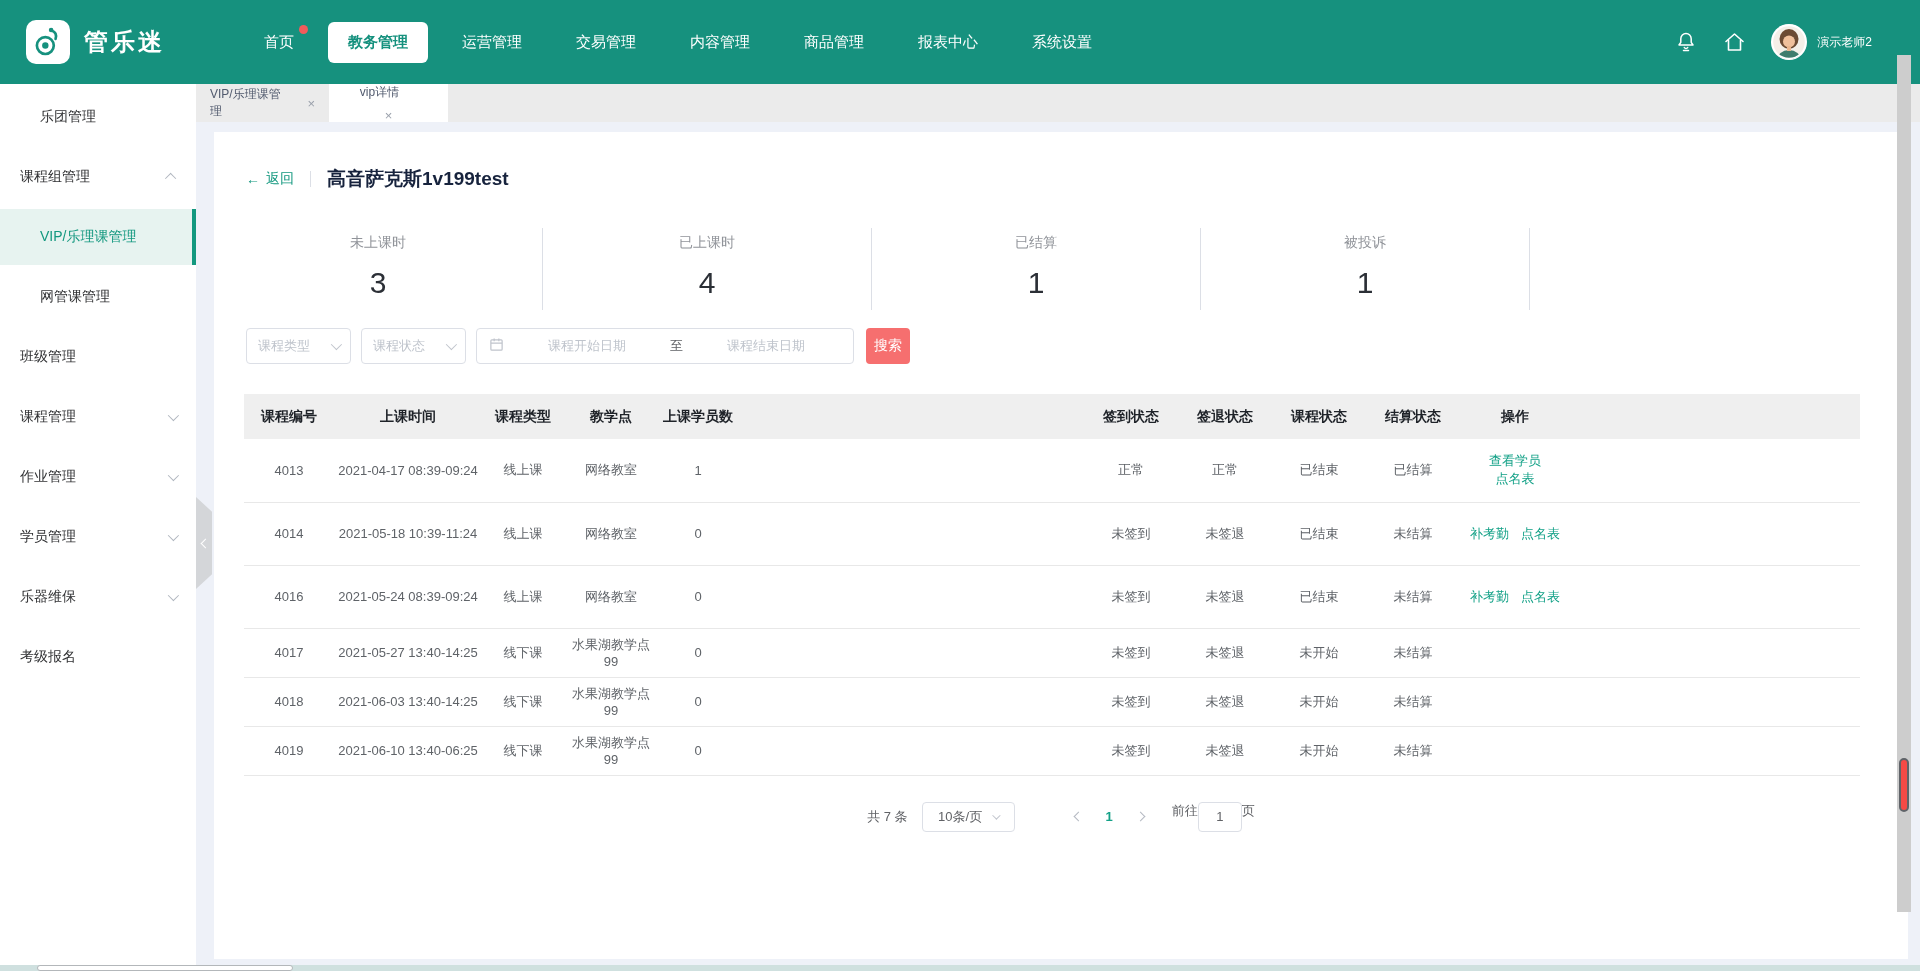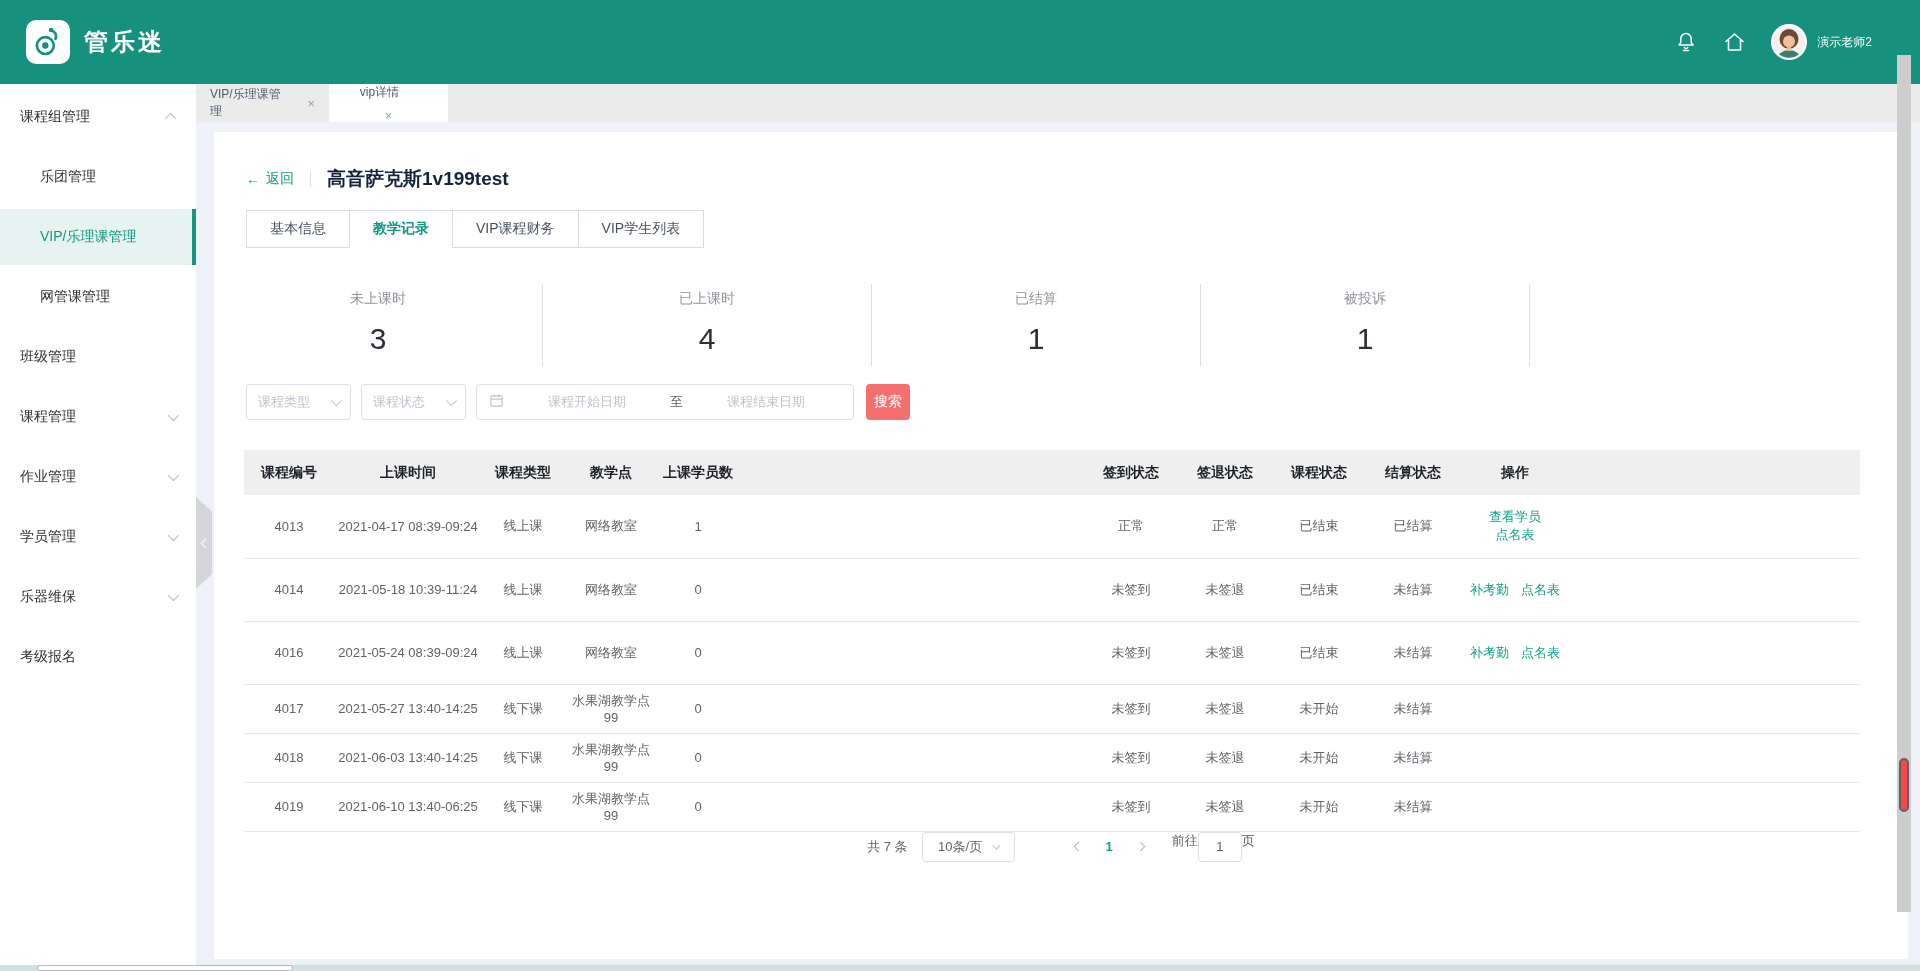--- a/index.html
+++ b/index.html
@@ -88,21 +88,21 @@
 
   
   table.grid { border-collapse:collapse; table-layout:fixed; width:1616px; margin:30px 0 0 30px; }
   table.grid th { background:#efefef; height:45px; font-size:14px; font-weight:bold; color:#1f2329; text-align:center; }
   table.grid td { height:63px; font-size:13px; color:#5f6368; text-align:center; border-bottom:1px solid #e8e8e8; background:#fff; }
   table.grid tr.short td { height:49px; }
   td.mute { color:#8e9299; }
   .link { color:#13a187; margin:0 6px; cursor:pointer; white-space:nowrap; }
 
   
-  .pagination { display:flex; align-items:center; justify-content:center; gap:14px; font-size:13px; color:#606266; }
+  .pagination { display:flex; align-items:center; justify-content:center; gap:14px; margin-top:26px; font-size:13px; color:#606266; }
   .page-size { width:93px; height:30px; border:1px solid #dcdfe6; border-radius:4px; background:#fff;
                display:flex; align-items:center; justify-content:center; gap:10px; color:#606266; cursor:pointer; }
   .page-size .chev { border-color:#c0c4cc; width:6px; height:6px; }
   .pg-arrow { display:flex; align-items:center; padding:0 6px; cursor:pointer; }
   .pg-arrow .chev { border-color:#b4b9c2; width:7px; height:7px; }
   .chev.left { transform:rotate(135deg); }
   .chev.right { transform:rotate(-45deg); }
   .pg-current { color:#13a187; font-weight:bold; padding:0 4px; cursor:pointer; }
   .goto-wrap { display:flex; align-items:flex-start; gap:0; margin-left:8px; }
   .goto-input { width:44px; height:30px; border:1px solid #dcdfe6; border-radius:4px; text-align:center;
@@ -123,20 +123,30 @@
     <span class="logo-icon">
       <svg width="32" height="34" viewBox="0 0 36 38">
         <circle cx="15" cy="23" r="9.5" fill="none" stroke="#16917e" stroke-width="3"></circle>
         <circle cx="15" cy="23" r="3.6" fill="#16917e"></circle>
         <path d="M22 6 c4 1.5 6 5 4.5 9.5" fill="none" stroke="#16917e" stroke-width="3" stroke-linecap="round"></path>
         <circle cx="21.5" cy="5.5" r="2.6" fill="#16917e"></circle>
       </svg>
     </span>
     <span class="logo-text">管乐迷</span>
   </div>
+  <div class="nav-menu">
+      <div class="nav-item"><span>首页</span><span class="nav-badge"></span></div>
+      <div class="nav-item active"><span>教务管理</span></div>
+      <div class="nav-item"><span>运营管理</span></div>
+      <div class="nav-item"><span>交易管理</span></div>
+      <div class="nav-item"><span>内容管理</span></div>
+      <div class="nav-item"><span>商品管理</span></div>
+      <div class="nav-item"><span>报表中心</span></div>
+      <div class="nav-item"><span>系统设置</span></div>
+    </div>
   <div class="nav-right">
     <span class="icon-btn">
       <svg width="24" height="24" viewBox="0 0 24 24" fill="none" stroke="#fff" stroke-width="1.5" stroke-linejoin="round" stroke-linecap="round">
         <path d="M12 3.5a5.2 5.2 0 0 0-5.2 5.2v3.6L5 15h14l-1.8-2.7V8.7A5.2 5.2 0 0 0 12 3.5z"></path>
         <path d="M10.3 17.5a1.9 1.9 0 0 0 3.4 0"></path>
         <path d="M9.5 20.5h5"></path>
       </svg>
     </span>
     <span class="icon-btn">
       <svg width="25" height="24" viewBox="0 0 24 24" fill="none" stroke="#fff" stroke-width="1.6" stroke-linejoin="round" stroke-linecap="round">
@@ -163,26 +173,26 @@
         </svg>
       </span>
       <span class="user-name">演示老师2</span>
     </span>
   </div>
 </div>
 
 <div class="layout">
 
   <div class="sidebar">
+      <div class="menu-item sub">
+        <span>乐团管理</span>
+      </div>
       <div class="menu-item">
         <span>课程组管理</span>
         <span class="chev up"></span>
-      </div>
-      <div class="menu-item sub">
-        <span>乐团管理</span>
       </div>
       <div class="menu-item sub active">
         <span>VIP/乐理课管理</span>
       </div>
       <div class="menu-item sub">
         <span>网管课管理</span>
       </div>
       <div class="menu-item">
         <span>班级管理</span>
       </div>
@@ -227,26 +237,20 @@
 
         <div class="page-header">
           <span class="back-btn">
             <span>←</span>
             <span>返回</span>
           </span>
           <span class="v-divider"></span>
           <span class="page-title">高音萨克斯1v199test</span>
         </div>
 
-        <div class="el-tabs">
-            <div class="el-tab">基本信息</div>
-            <div class="el-tab active">教学记录</div>
-            <div class="el-tab">VIP课程财务</div>
-            <div class="el-tab">VIP学生列表</div>
-          </div>
 
         <div class="stats">
             <div class="stat">
               <div class="stat-label">未上课时</div>
               <div class="stat-value">3</div>
             </div>
             <div class="stat">
               <div class="stat-label">已上课时</div>
               <div class="stat-value">4</div>
             </div>

